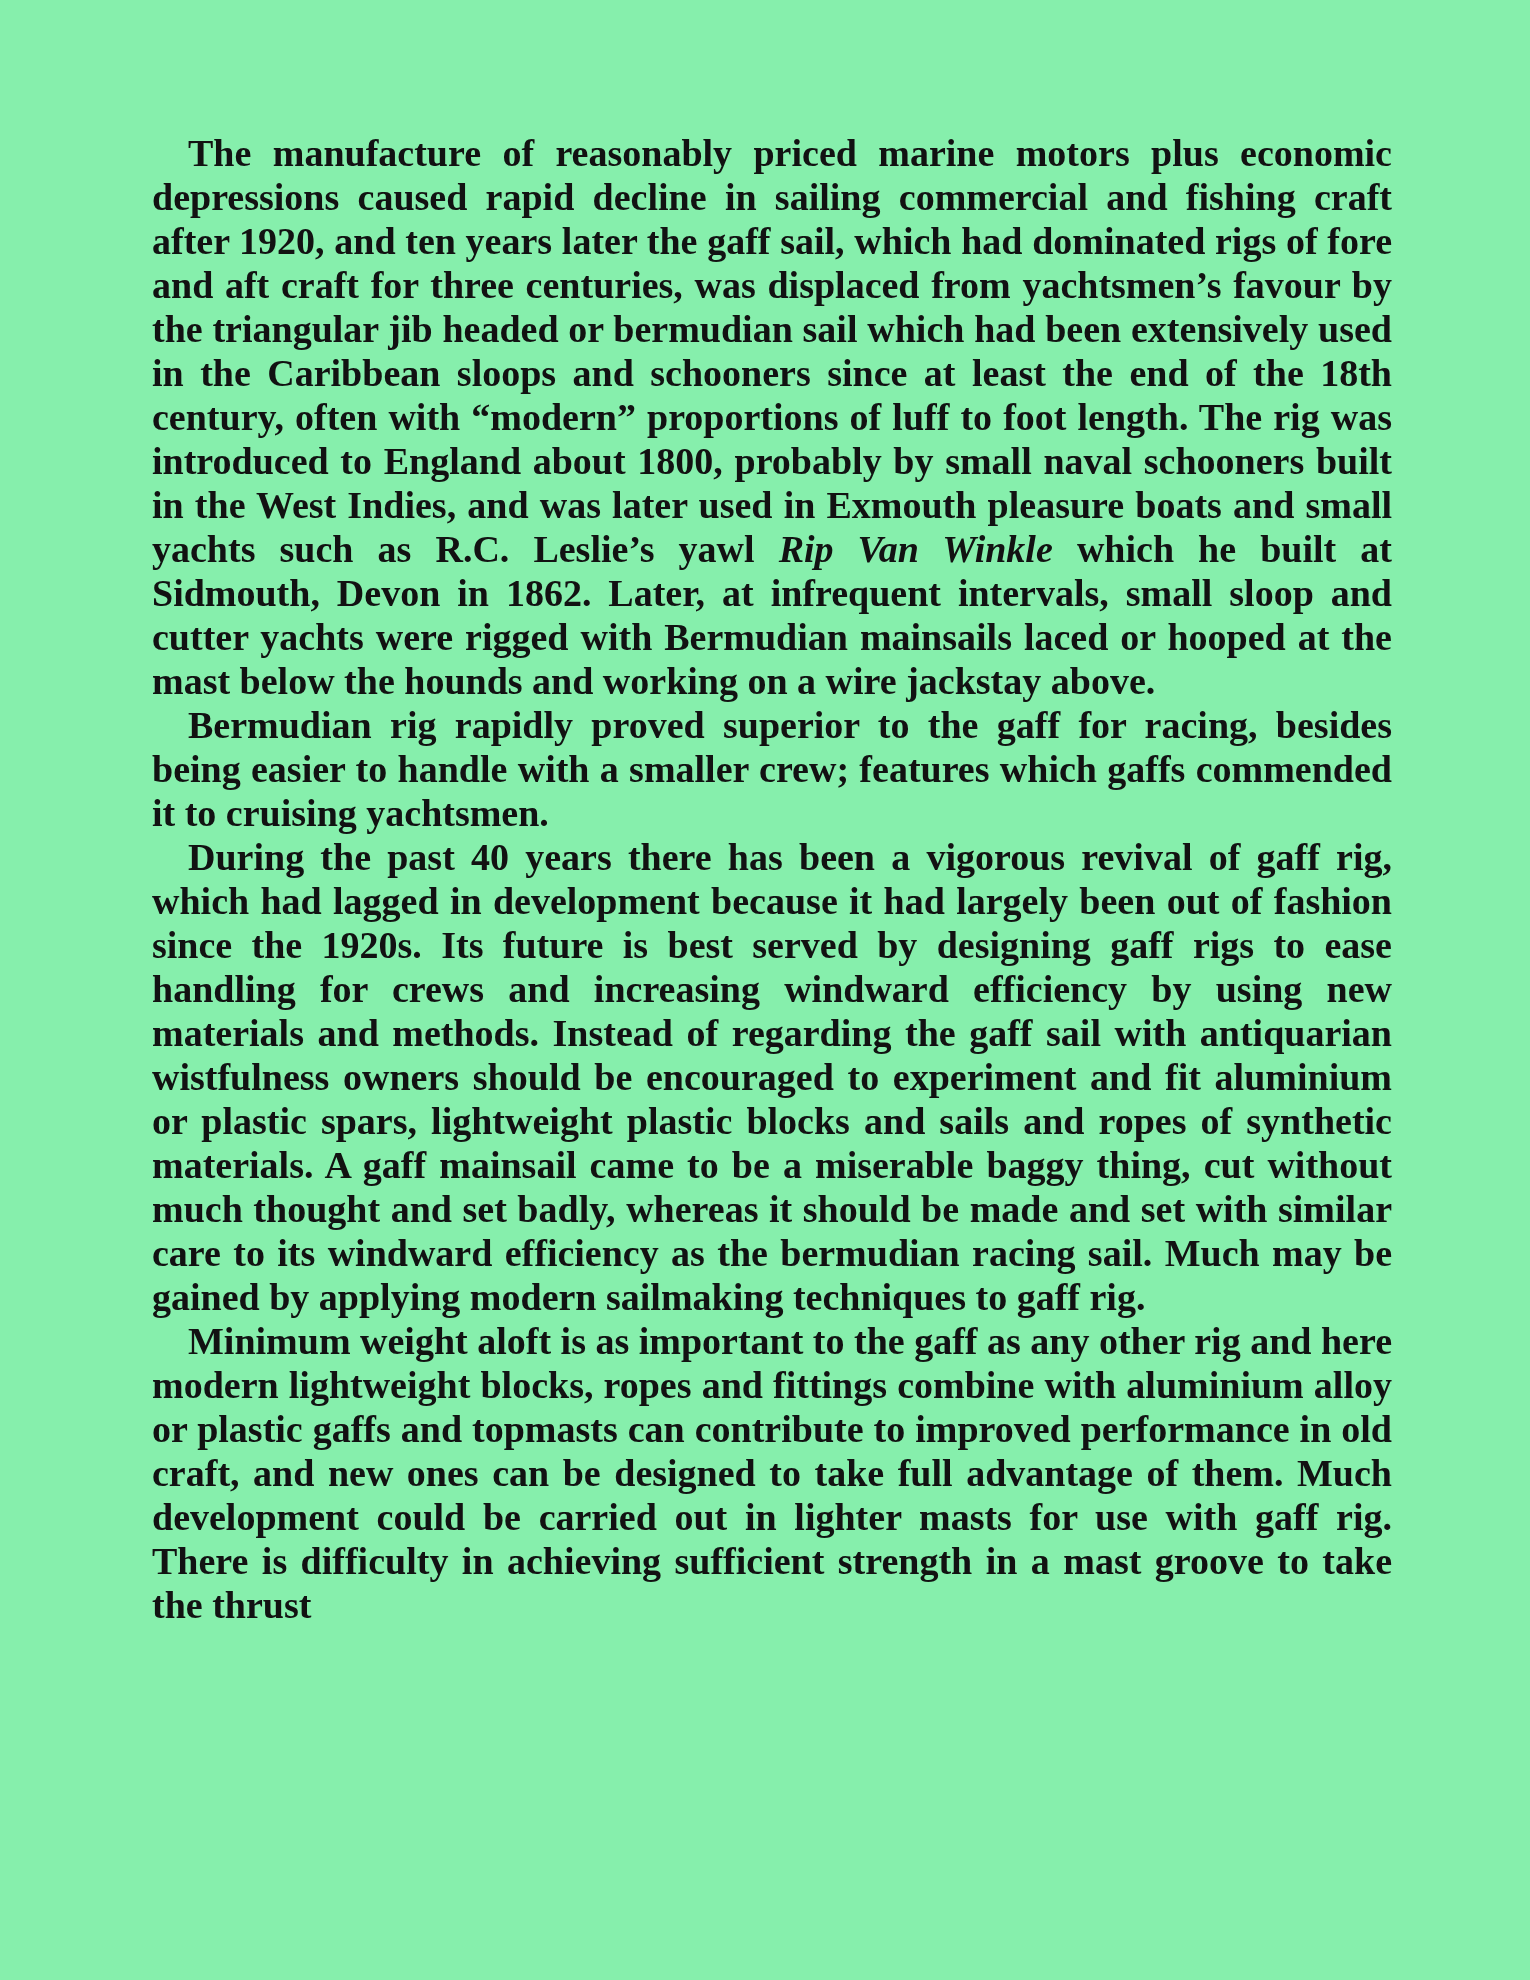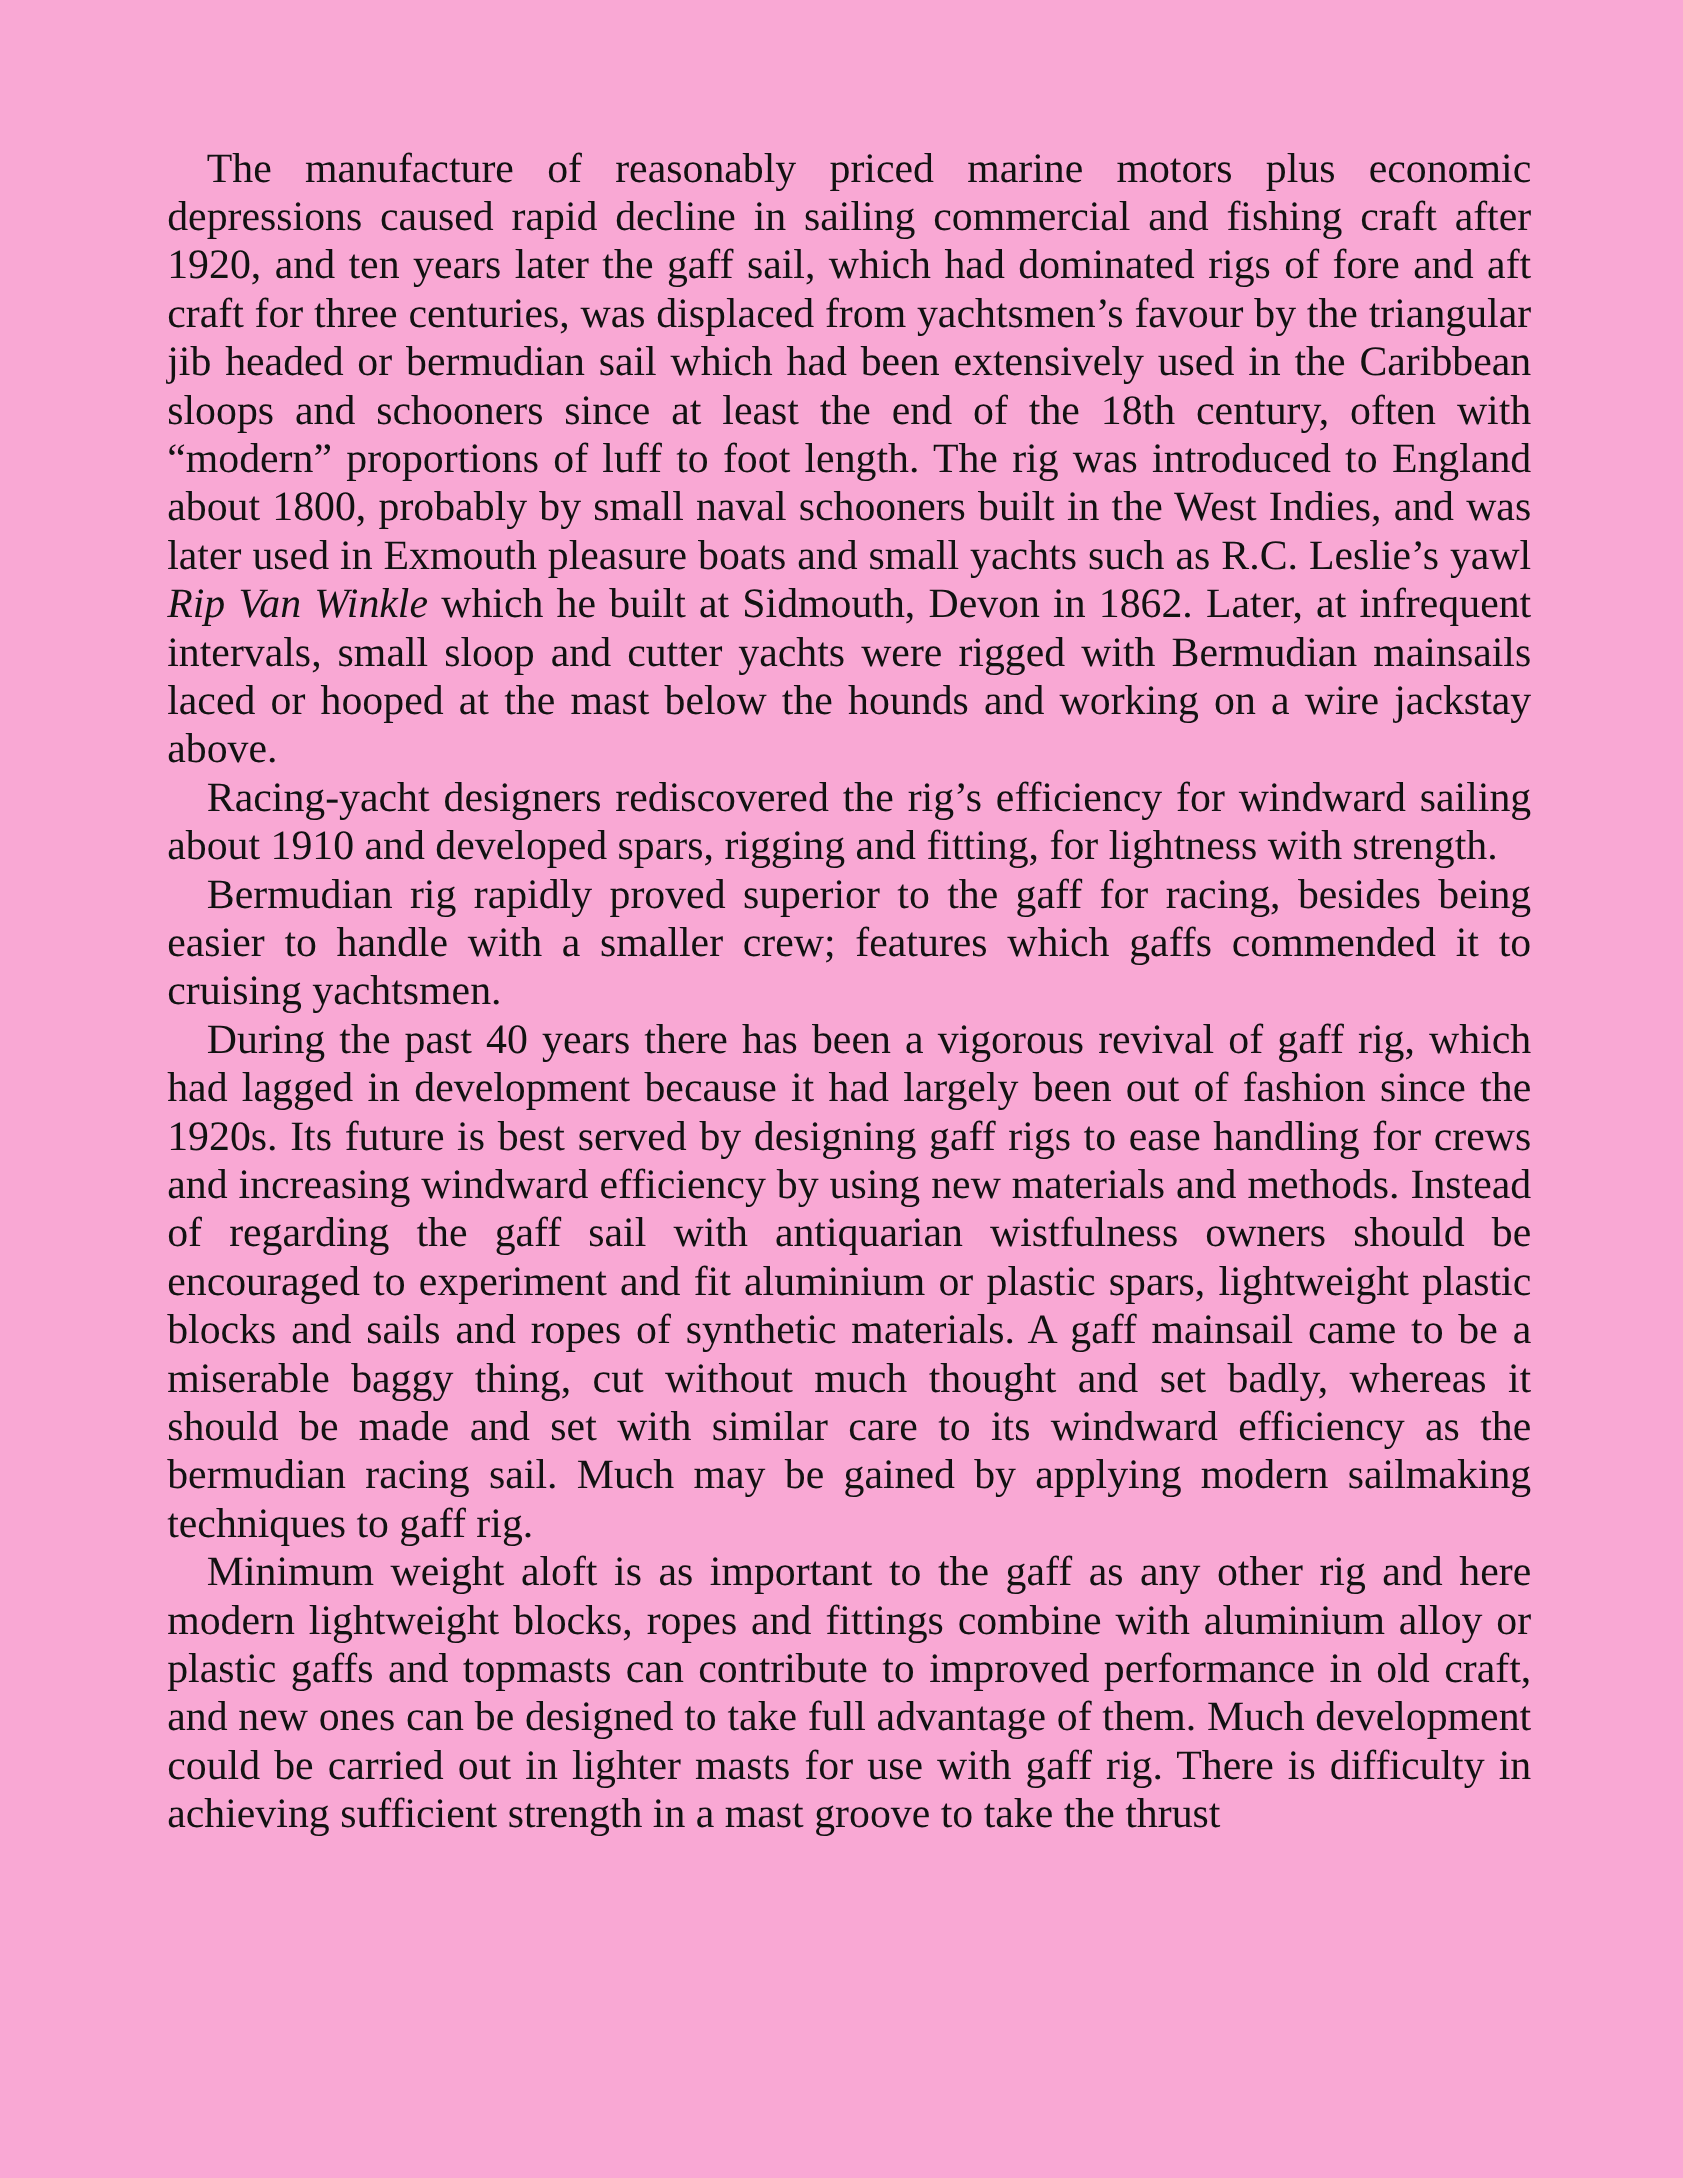--- a/index.html
+++ b/index.html
@@ -10,21 +10,22 @@
   body {
     width: 1530px;
     height: 1980px;
     position: relative;
     overflow: hidden;
     font-family: "Liberation Serif", "DejaVu Serif", serif;
   }
   .page {
     position: absolute;
     inset: 0;
-    background: #f9a8d4;
+    background: #86efac;
+    font-weight: bold;
   }
   .text-block {
     position: absolute;
     left: 152px;
     top: 131px;
     width: 1240px;
     color: #121212;
     font-size: 38px;
     line-height: 44px;
     text-align: justify;
@@ -39,21 +40,20 @@
   }
 </style>
 </head>
 <body>
 
 <main class="page">
   <article class="text-block">
 
     <p class="para"><span>The manufacture of reasonably priced marine motors plus economic depressions caused rapid decline in sailing commercial and fishing craft after 1920, and ten years later the gaff sail, which had dominated rigs of fore and aft craft for three centuries, was displaced from yachtsmen’s favour by the triangular jib headed or bermudian sail which had been extensively used in the Caribbean sloops and schooners since at least the end of the 18th century, often with “modern” proportions of luff to foot length. The rig was introduced to England about 1800, probably by small naval schooners built in the West Indies, and was later used in Exmouth pleasure boats and small yachts such as R.C. Leslie’s yawl </span><i>Rip Van Winkle</i><span> which he built at Sidmouth, Devon in 1862. Later, at infrequent intervals, small sloop and cutter yachts were rigged with Bermudian mainsails laced or hooped at the mast below the hounds and working on a wire jackstay above.</span></p>
 
-    <p class="para">Racing-yacht designers rediscovered the rig’s efficiency for windward sailing about 1910 and developed spars, rigging and fitting, for lightness with strength.</p>
 
     <p class="para">Bermudian rig rapidly proved superior to the gaff for racing, besides being easier to handle with a smaller crew; features which gaffs commended it to cruising yachtsmen.</p>
 
     <p class="para">During the past 40 years there has been a vigorous revival of gaff rig, which had lagged in development because it had largely been out of fashion since the 1920s. Its future is best served by designing gaff rigs to ease handling for crews and increasing windward efficiency by using new materials and methods. Instead of regarding the gaff sail with antiquarian wistfulness owners should be encouraged to experiment and fit aluminium or plastic spars, lightweight plastic blocks and sails and ropes of synthetic materials. A gaff mainsail came to be a miserable baggy thing, cut without much thought and set badly, whereas it should be made and set with similar care to its windward efficiency as the bermudian racing sail. Much may be gained by applying modern sailmaking techniques to gaff rig.</p>
 
     <p class="para">Minimum weight aloft is as important to the gaff as any other rig and here modern lightweight blocks, ropes and fittings combine with aluminium alloy or plastic gaffs and topmasts can contribute to improved performance in old craft, and new ones can be designed to take full advantage of them. Much development could be carried out in lighter masts for use with gaff rig. There is difficulty in achieving sufficient strength in a mast groove to take the thrust</p>
 
   </article>
 </main>
 

